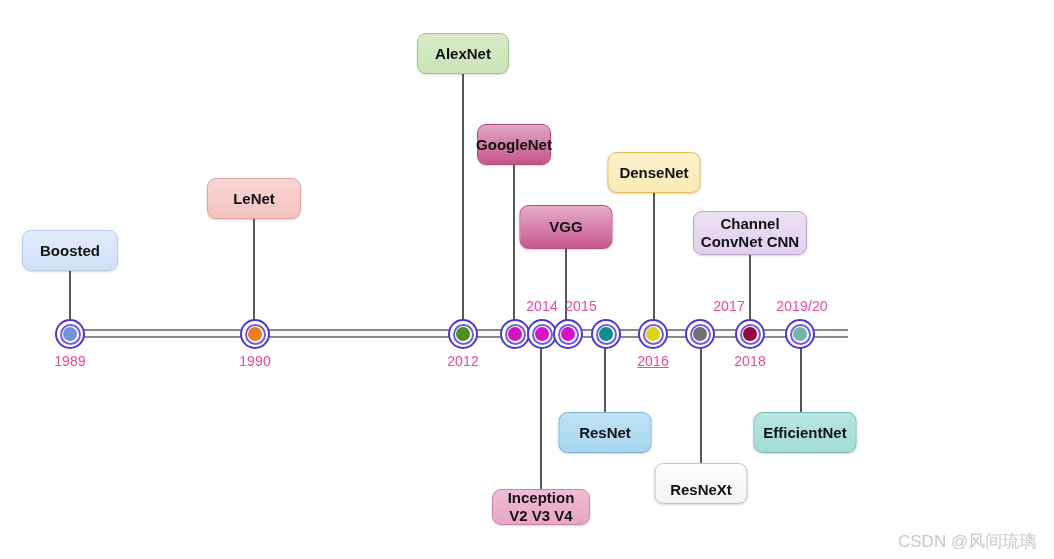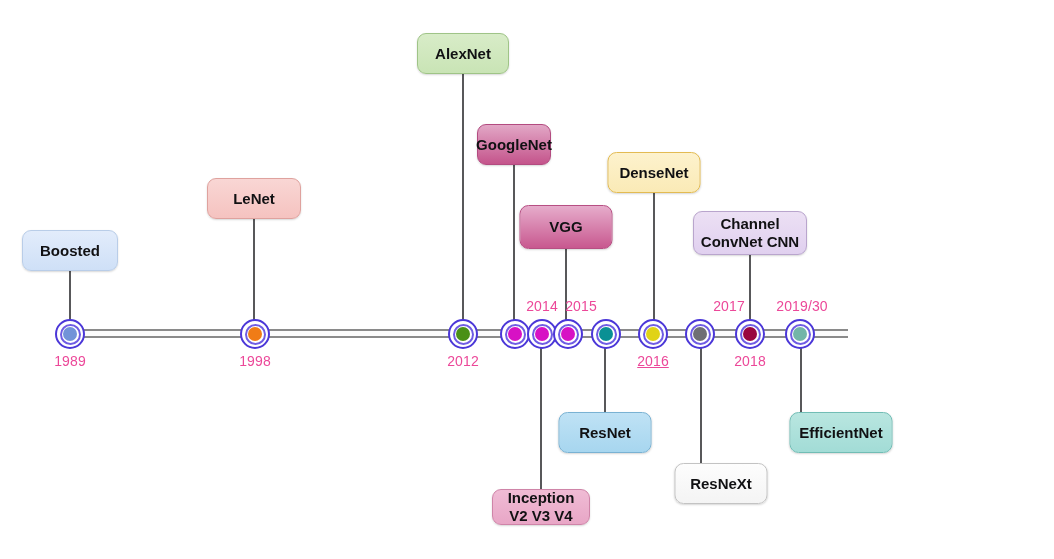--- a/index.html
+++ b/index.html
@@ -201,23 +201,23 @@
         <div class="inner-ring">
           <div class="dot" style="background: rgb(115, 181, 168);"></div>
         </div>
       </div>
     </div>
 
   <div id="years">
       <div class="year" style="left: 542px; top: 298px;">2014</div>
       <div class="year" style="left: 581px; top: 298px;">2015</div>
       <div class="year" style="left: 702px; top: 298px; margin-left: 27px;">2017</div>
-      <div class="year" style="left: 802px; top: 298px;">2019/30</div>
+      <div class="year" style="left: 802px; top: 298px;">2019/20</div>
       <div class="year" style="left: 70px; top: 353px;">1989</div>
-      <div class="year" style="left: 255px; top: 353px;">1998</div>
+      <div class="year" style="left: 255px; top: 353px;">1990</div>
       <div class="year" style="left: 463px; top: 353px;">2012</div>
       <div class="year" style="left: 653px; top: 353px; text-decoration: underline;">2016</div>
       <div class="year" style="left: 750px; top: 353px;">2018</div>
     </div>
 
   <div id="boxes">
       <div class="box" style="left: 70px; top: 230px; width: 96px; height: 41px; background: linear-gradient(rgb(226, 236, 251) 0%, rgb(207, 224, 247) 100%); border: 1px solid rgb(185, 205, 232);">
         <div><span>Boosted</span></div>
       </div>
       <div class="box" style="left: 254px; top: 178px; width: 94px; height: 41px; background: linear-gradient(rgb(249, 214, 212) 0%, rgb(245, 195, 192) 100%); border: 1px solid rgb(223, 162, 158);">
@@ -234,25 +234,26 @@
       </div>
       <div class="box" style="left: 654px; top: 152px; width: 93px; height: 41px; background: linear-gradient(rgb(253, 242, 205) 0%, rgb(250, 234, 182) 100%); border: 1px solid rgb(227, 187, 82);">
         <div><span>DenseNet</span></div>
       </div>
       <div class="box" style="left: 750px; top: 211px; width: 114px; height: 44px; background: linear-gradient(rgb(236, 224, 244) 0%, rgb(224, 208, 239) 100%); border: 1px solid rgb(185, 165, 205);">
         <div><span>Channel</span><span class="l2">ConvNet CNN</span></div>
       </div>
       <div class="box" style="left: 605px; top: 412px; width: 93px; height: 41px; background: linear-gradient(rgb(191, 226, 245) 0%, rgb(167, 214, 239) 100%); border: 1px solid rgb(121, 178, 211);">
         <div><span>ResNet</span></div>
       </div>
-      <div class="box" style="left: 721px; top: 463px; width: 93px; height: 41px; background: linear-gradient(rgb(253, 253, 253) 0%, rgb(244, 244, 244) 100%); border: 1px solid rgb(195, 195, 195);">
+      <div class="box" style="left: 701px; top: 463px; width: 93px; height: 41px; background: linear-gradient(rgb(253, 253, 253) 0%, rgb(244, 244, 244) 100%); border: 1px solid rgb(195, 195, 195); align-items: flex-end;">
         <div><span>ResNeXt</span></div>
       </div>
-      <div class="box" style="left: 841px; top: 412px; width: 103px; height: 41px; background: linear-gradient(rgb(185, 230, 224) 0%, rgb(162, 220, 214) 100%); border: 1px solid rgb(113, 189, 181); justify-content: center;">
+      <div class="box" style="left: 805px; top: 412px; width: 103px; height: 41px; background: linear-gradient(rgb(185, 230, 224) 0%, rgb(162, 220, 214) 100%); border: 1px solid rgb(113, 189, 181); justify-content: center;">
         <div><span>EfficientNet</span></div>
       </div>
       <div class="box" style="left: 541px; top: 489px; width: 98px; height: 36px; background: linear-gradient(rgb(240, 188, 213) 0%, rgb(232, 166, 198) 100%); border: 1px solid rgb(207, 132, 168);">
         <div><span>Inception</span><span class="l2">V2 V3 V4</span></div>
       </div>
     </div>
 
+  <div class="watermark" style="left:898px; top:530px;">CSDN @风间琉璃</div>
 
 </div>
 
 </body></html>

